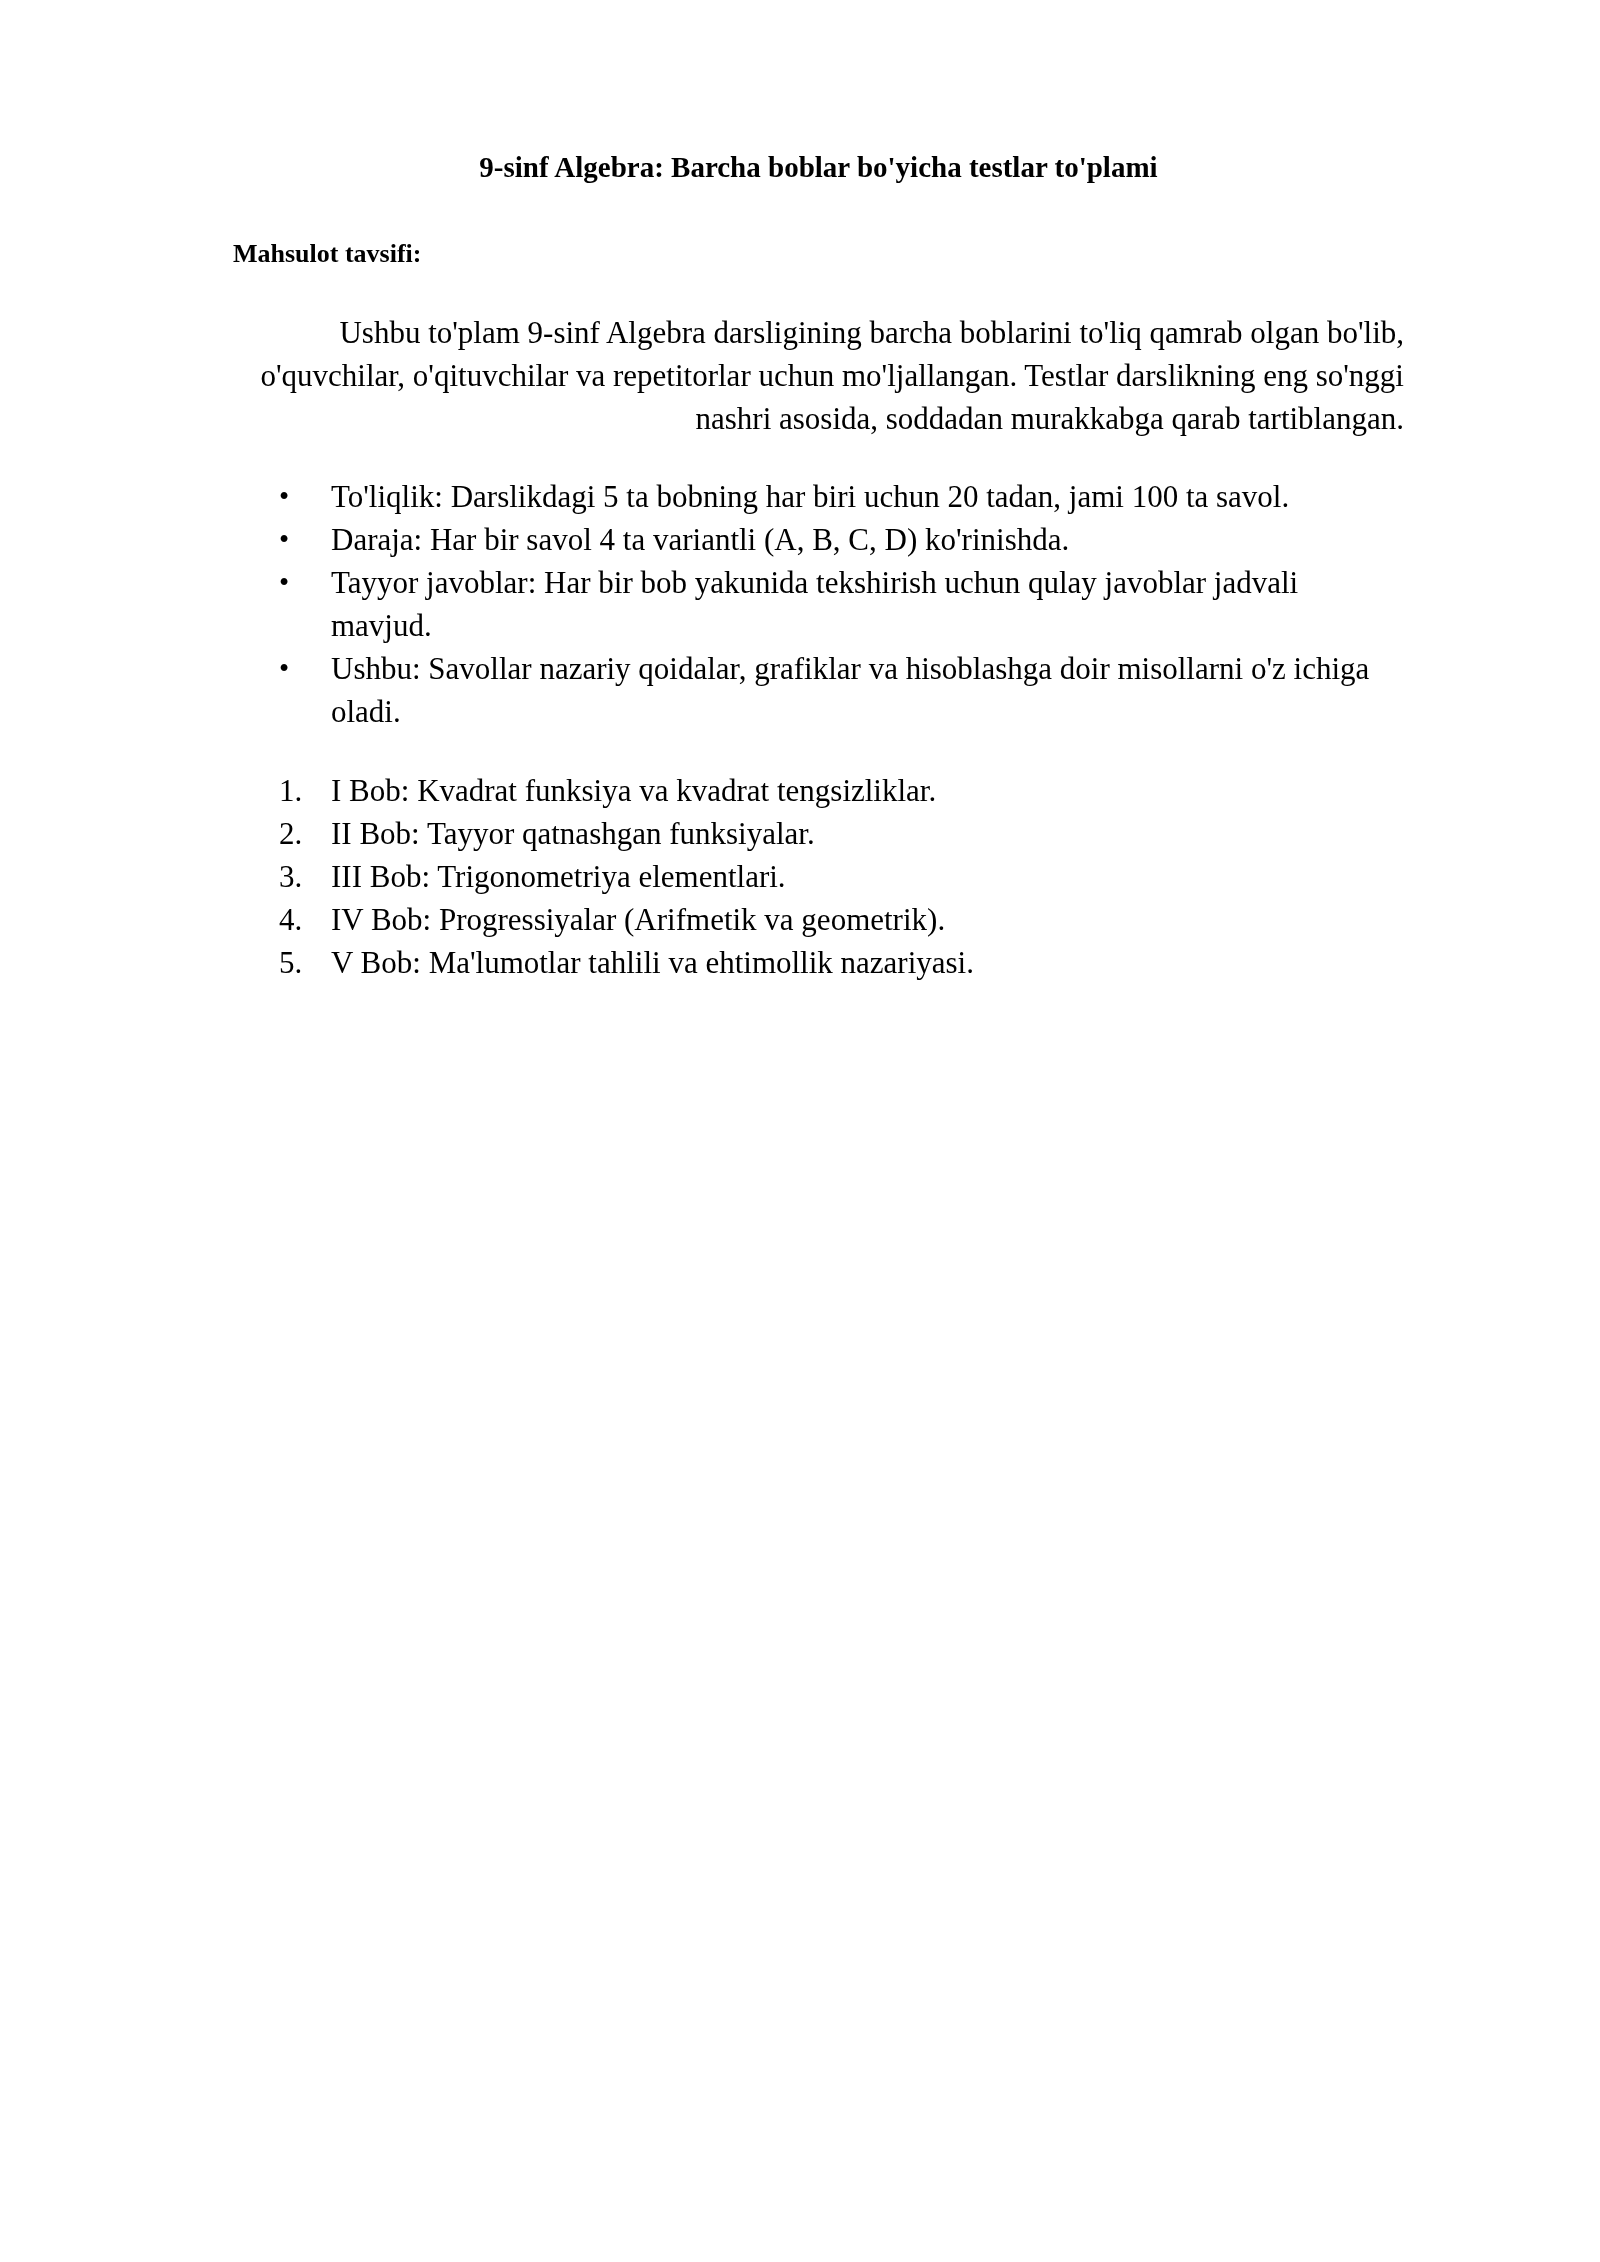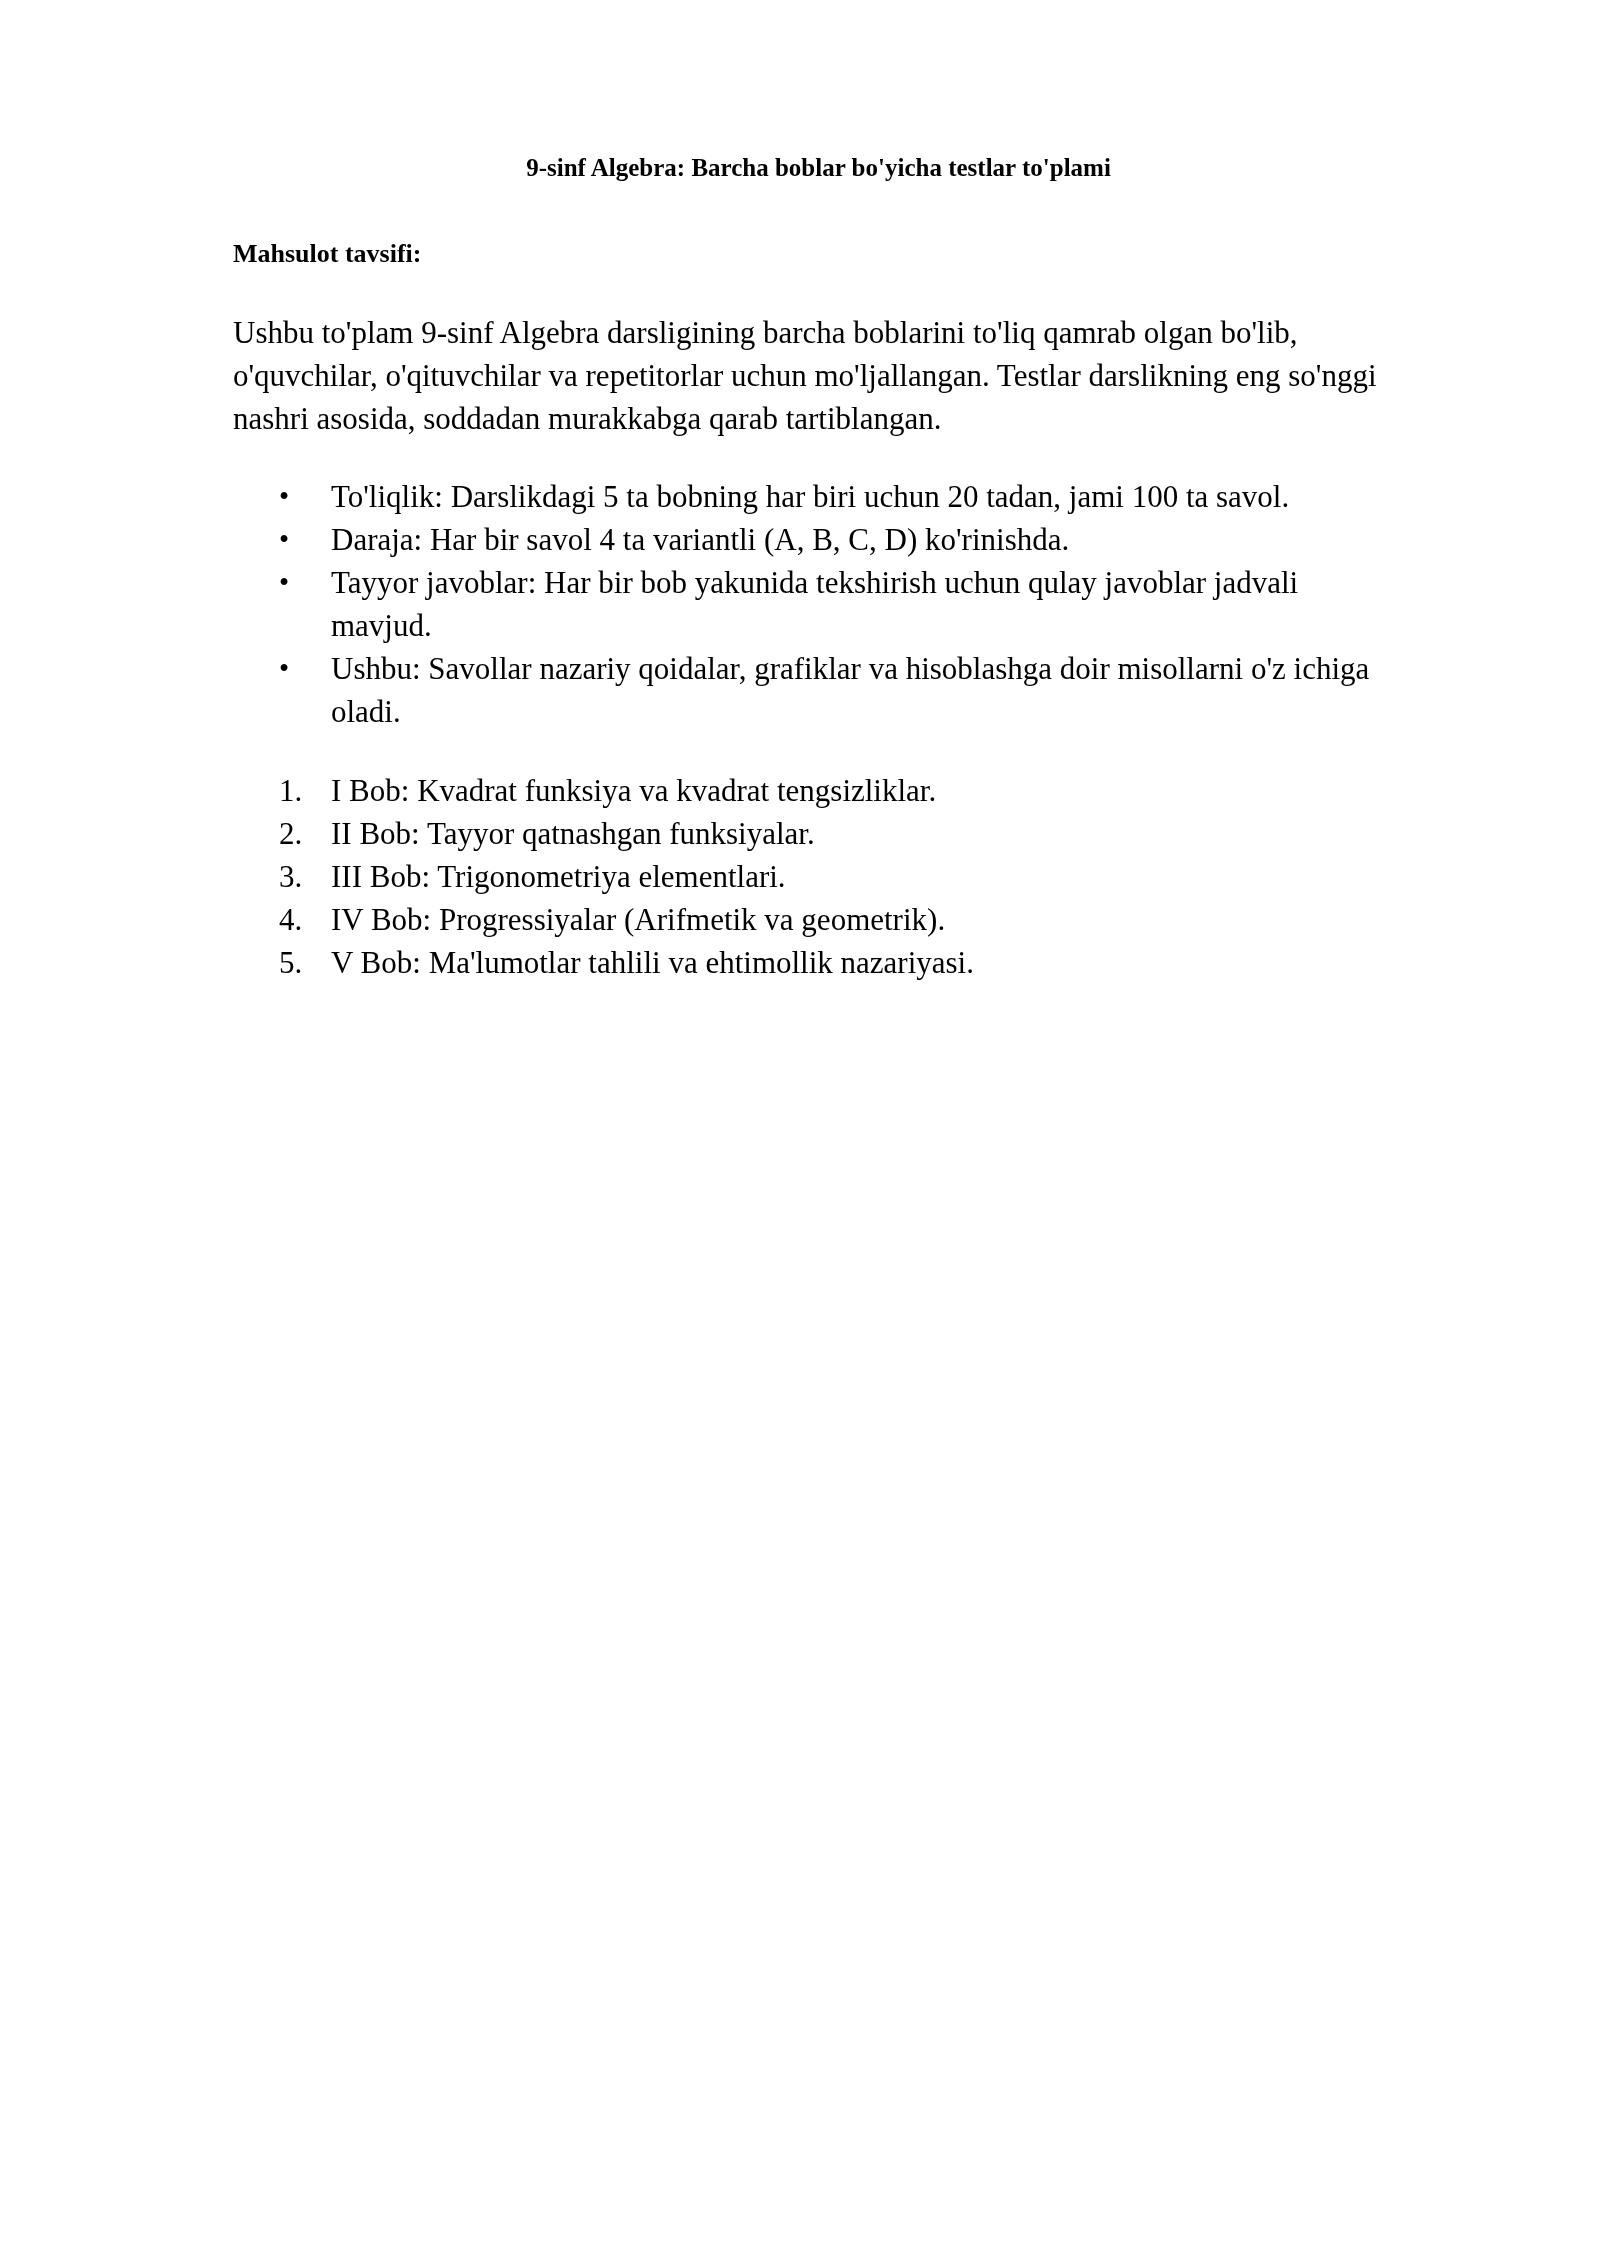--- a/index.html
+++ b/index.html
@@ -14,34 +14,35 @@
     box-sizing: border-box;
     background: #ffffff;
     color: #000000;
     padding: 146px 196px 0 233px;
     font-family: "Liberation Serif", "DejaVu Serif", serif;
     font-size: 31px;
     line-height: 43px;
     overflow: hidden;
   }
   .doc-title {
-    font-size: 25px;
+    font-size: 29px;
     line-height: 43px;
     font-weight: bold;
     text-align: center;
     margin: 0 0 43px 0;
   }
   .section-heading {
     font-size: 26px;
     line-height: 43px;
     font-weight: bold;
     margin: 0 0 36px 0;
   }
   .body-paragraph {
     margin: 12px 0 35px 0;
+    text-align: right;
   }
   ul.doc-list, ol.doc-list {
     list-style: none;
     margin: 0 0 36px 0;
     padding: 0;
   }
   .doc-list li {
     display: flex;
     padding-left: 46px;
   }

